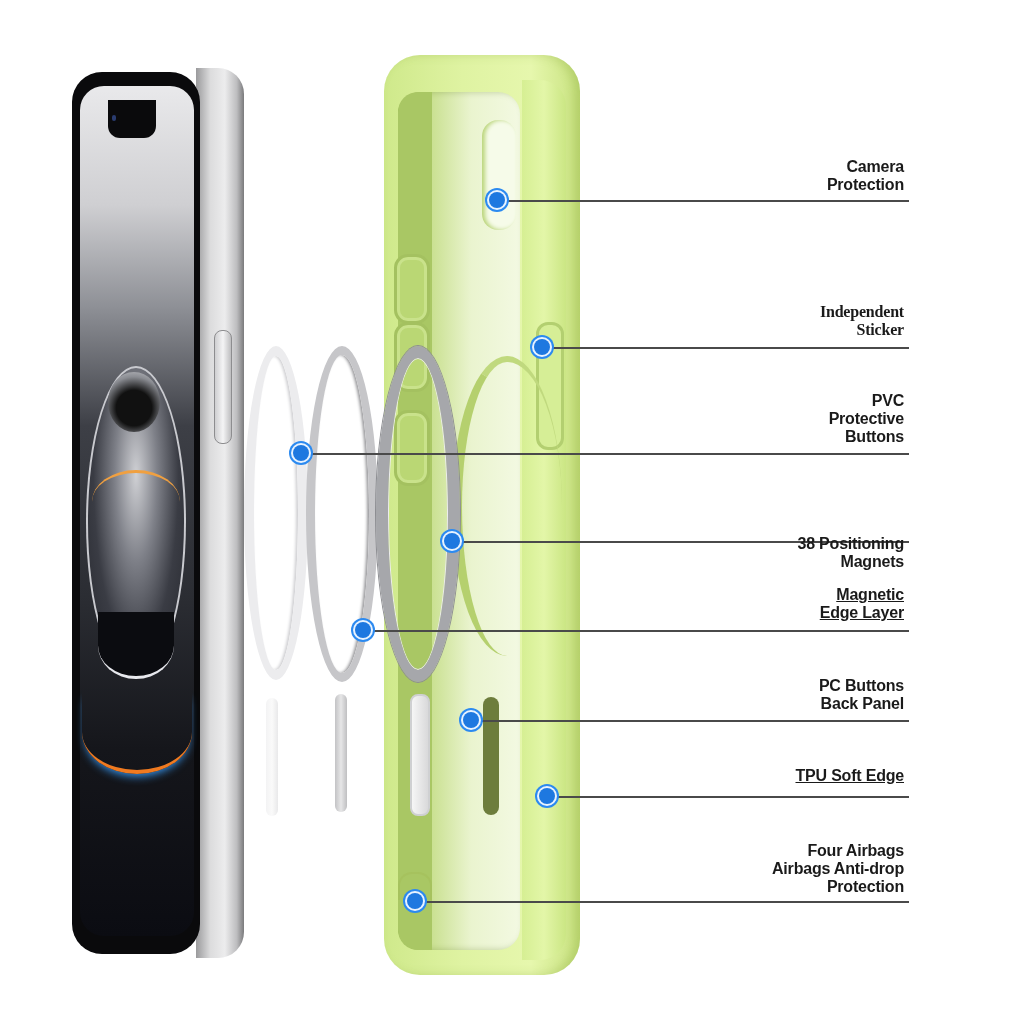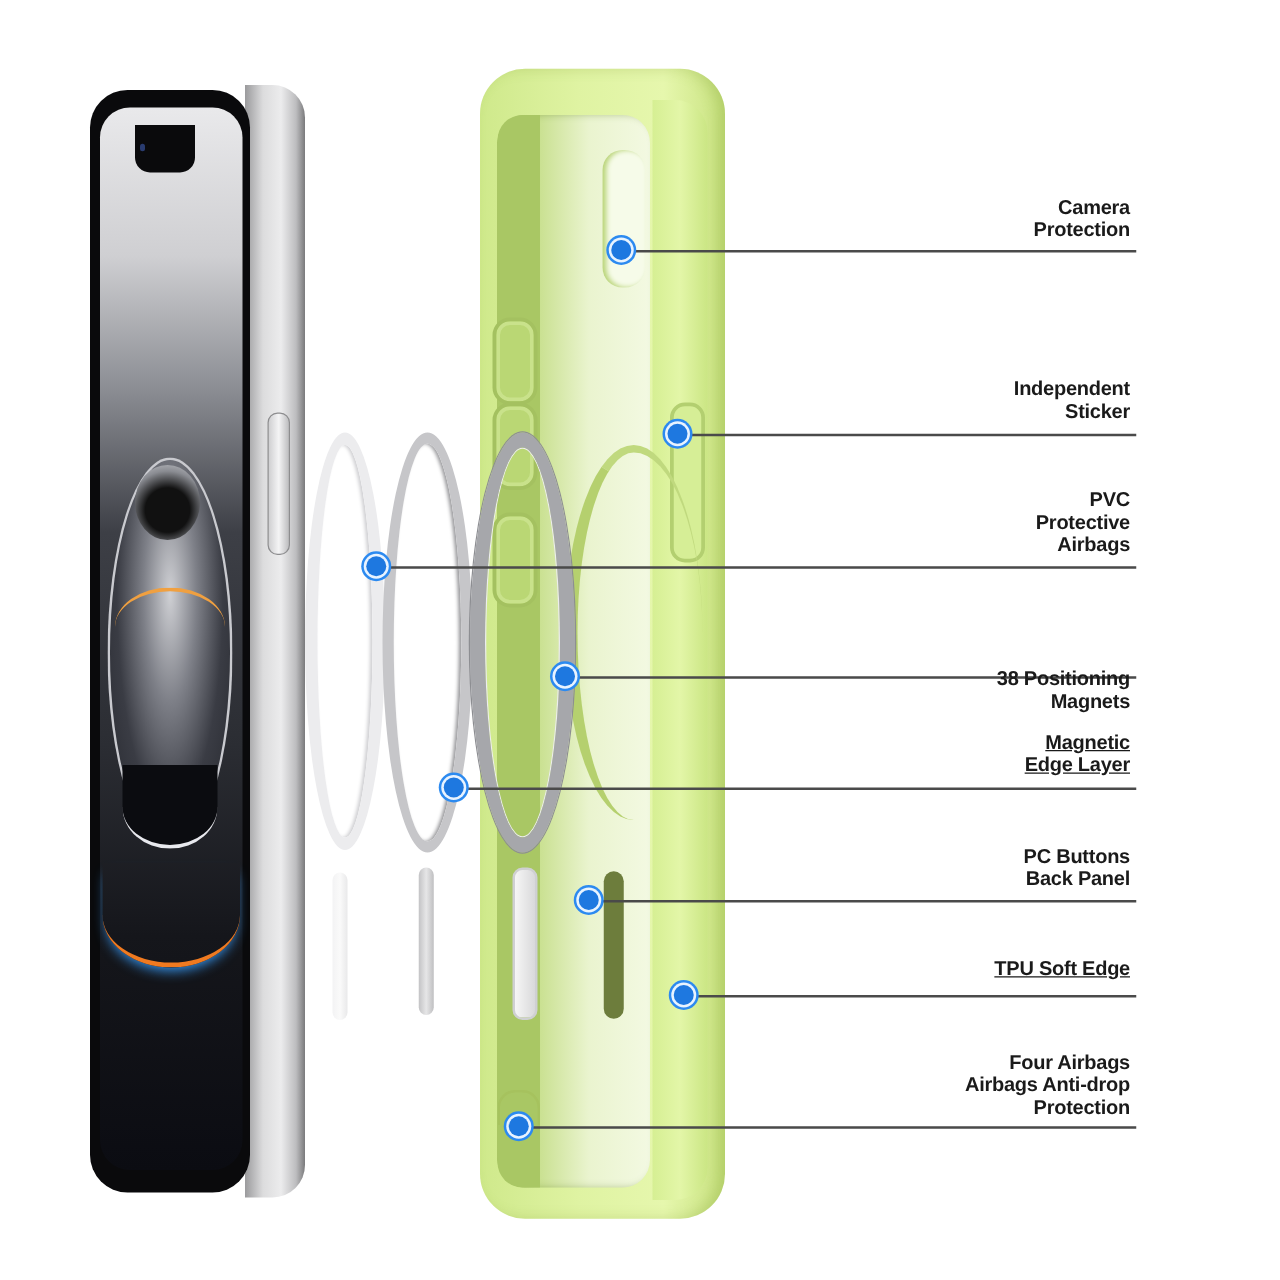--- a/index.html
+++ b/index.html
@@ -128,28 +128,28 @@
   <div class="dot" style="left:452px;top:541px;"></div>
   <div class="dot" style="left:363px;top:630px;"></div>
   <div class="dot" style="left:471px;top:720px;"></div>
   <div class="dot" style="left:547px;top:796px;"></div>
   <div class="dot" style="left:415px;top:901px;"></div>
 
   <div class="label" style="top:158px;">
     <div>Camera</div>
     <div>Protection</div>
   </div>
-  <div class="label" style="top:303px;">
+  <div class="label" style="top:303px;font-family:Liberation Serif, serif;">
     <div>Independent</div>
     <div>Sticker</div>
   </div>
   <div class="label" style="top:392px;">
     <div>PVC</div>
     <div>Protective</div>
-    <div>Airbags</div>
+    <div>Buttons</div>
   </div>
   <div class="label" style="top:499px;margin-top:36px;">
     <div>38 Positioning</div>
     <div>Magnets</div>
   </div>
   <div class="label" style="top:586px;text-decoration:underline;">
     <div>Magnetic</div>
     <div>Edge Layer</div>
   </div>
   <div class="label" style="top:677px;">

